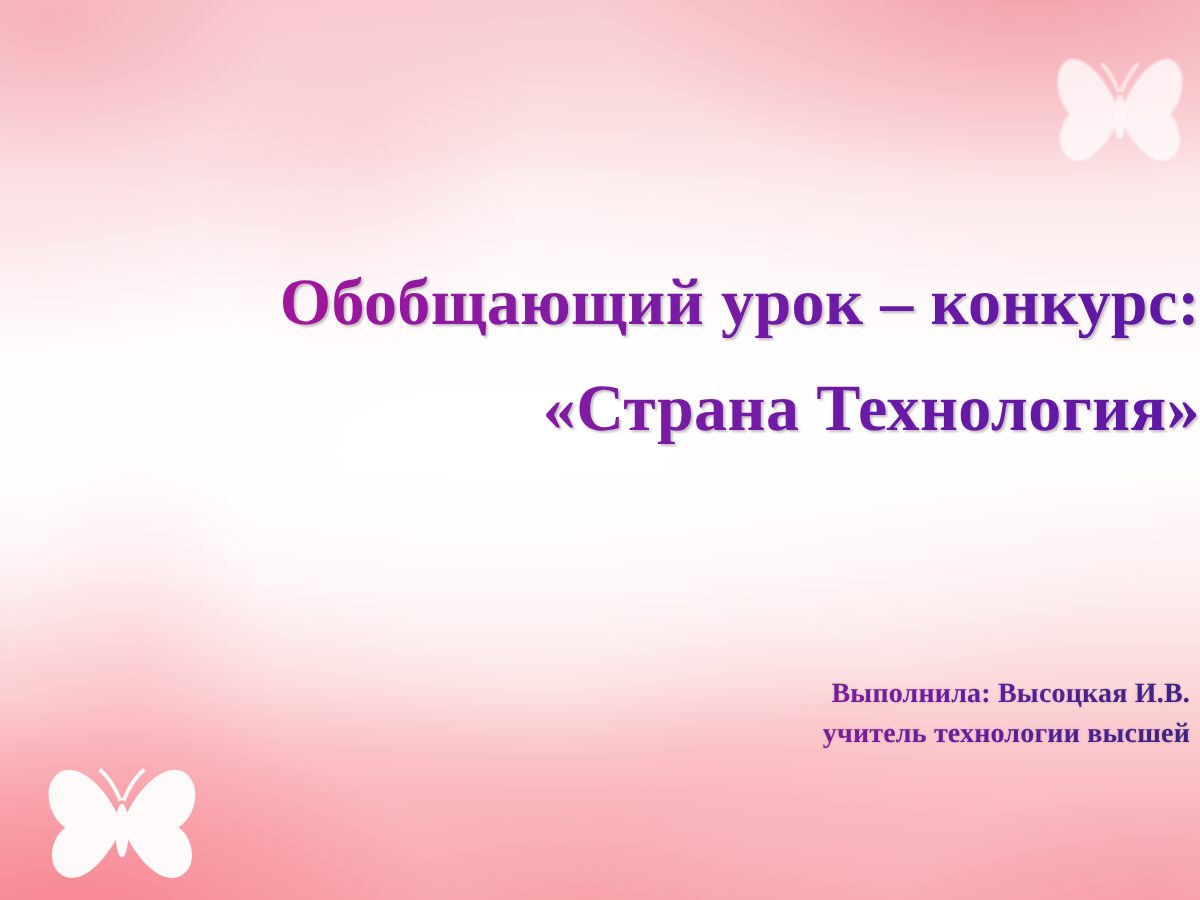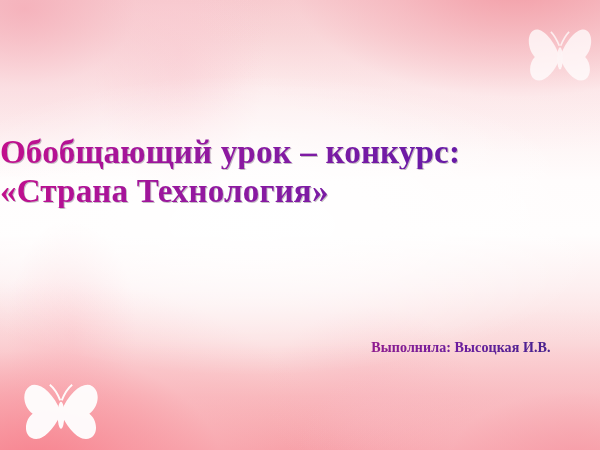--- a/index.html
+++ b/index.html
@@ -118,21 +118,21 @@
     opacity: 0.95;
     filter: blur(0.35px);
   }
 
   
   #title-block {
     position: absolute;
     left: 0;
     top: 136px;
     width: 600px;
-    text-align: left;
+    text-align: right;
     line-height: 1.0;
   }
   .title-line {
     display: block;
     font-family: "Liberation Serif", "DejaVu Serif", serif;
     font-weight: bold;
     font-size: 32px;
     letter-spacing: 0.2px;
     white-space: nowrap;
     background-image: linear-gradient(100deg,
@@ -145,30 +145,30 @@
     -webkit-background-clip: text;
     background-clip: text;
     color: transparent;
     -webkit-text-fill-color: transparent;
     text-shadow: none;
     filter: drop-shadow(1.5px 1.5px 0.6px rgba(110,90,110,0.40));
   }
   #title-line-1 { font-size: 33px; }
   #title-line-2 {
     font-size: 33px;
-    margin-top: 6px;
+    margin-top: 20px;
   }
 
   
   #author-block {
     position: absolute;
     left: 327px;
     top: 338px;
     width: 268px;
-    text-align: center;
+    text-align: right;
   }
   .author-line {
     display: block;
     font-family: "Liberation Serif", "DejaVu Serif", serif;
     font-weight: bold;
     font-size: 14px;
     line-height: 20px;
     letter-spacing: 0.1px;
     white-space: nowrap;
     background-image: linear-gradient(95deg,
@@ -223,15 +223,16 @@
     </svg>
   </div>
 
   <div id="title-block">
     <span class="title-line" id="title-line-1">Обобщающий урок – конкурс:</span>
     <span class="title-line" id="title-line-2">«Страна Технология»</span>
   </div>
 
   <div id="author-block">
     <span class="author-line">Выполнила: Высоцкая И.В.</span>
+    <span class="author-line">учитель технологии высшей</span>
   </div>
 
 </div>
 
 </body></html>

